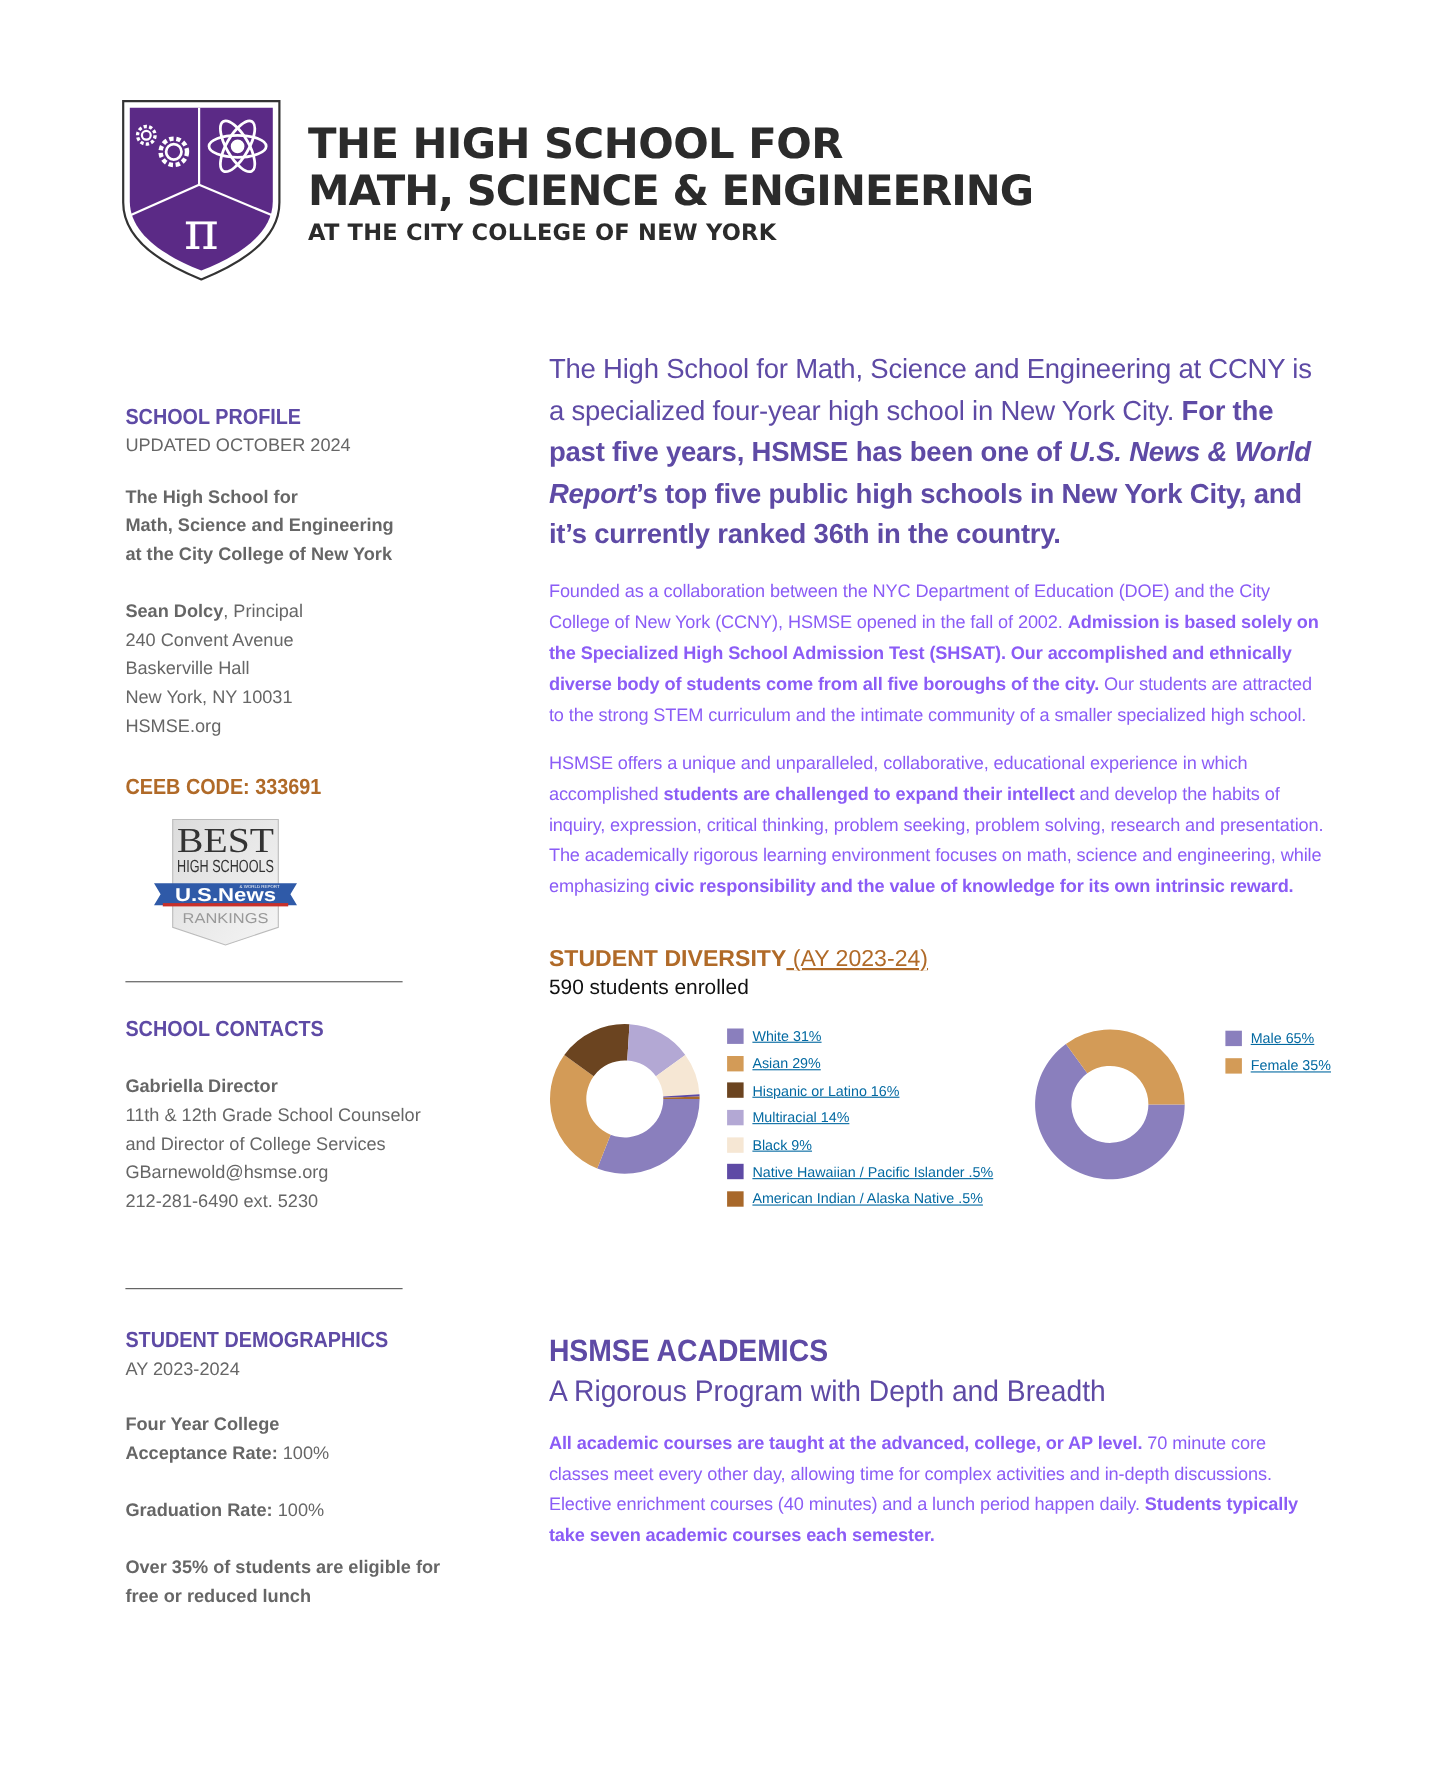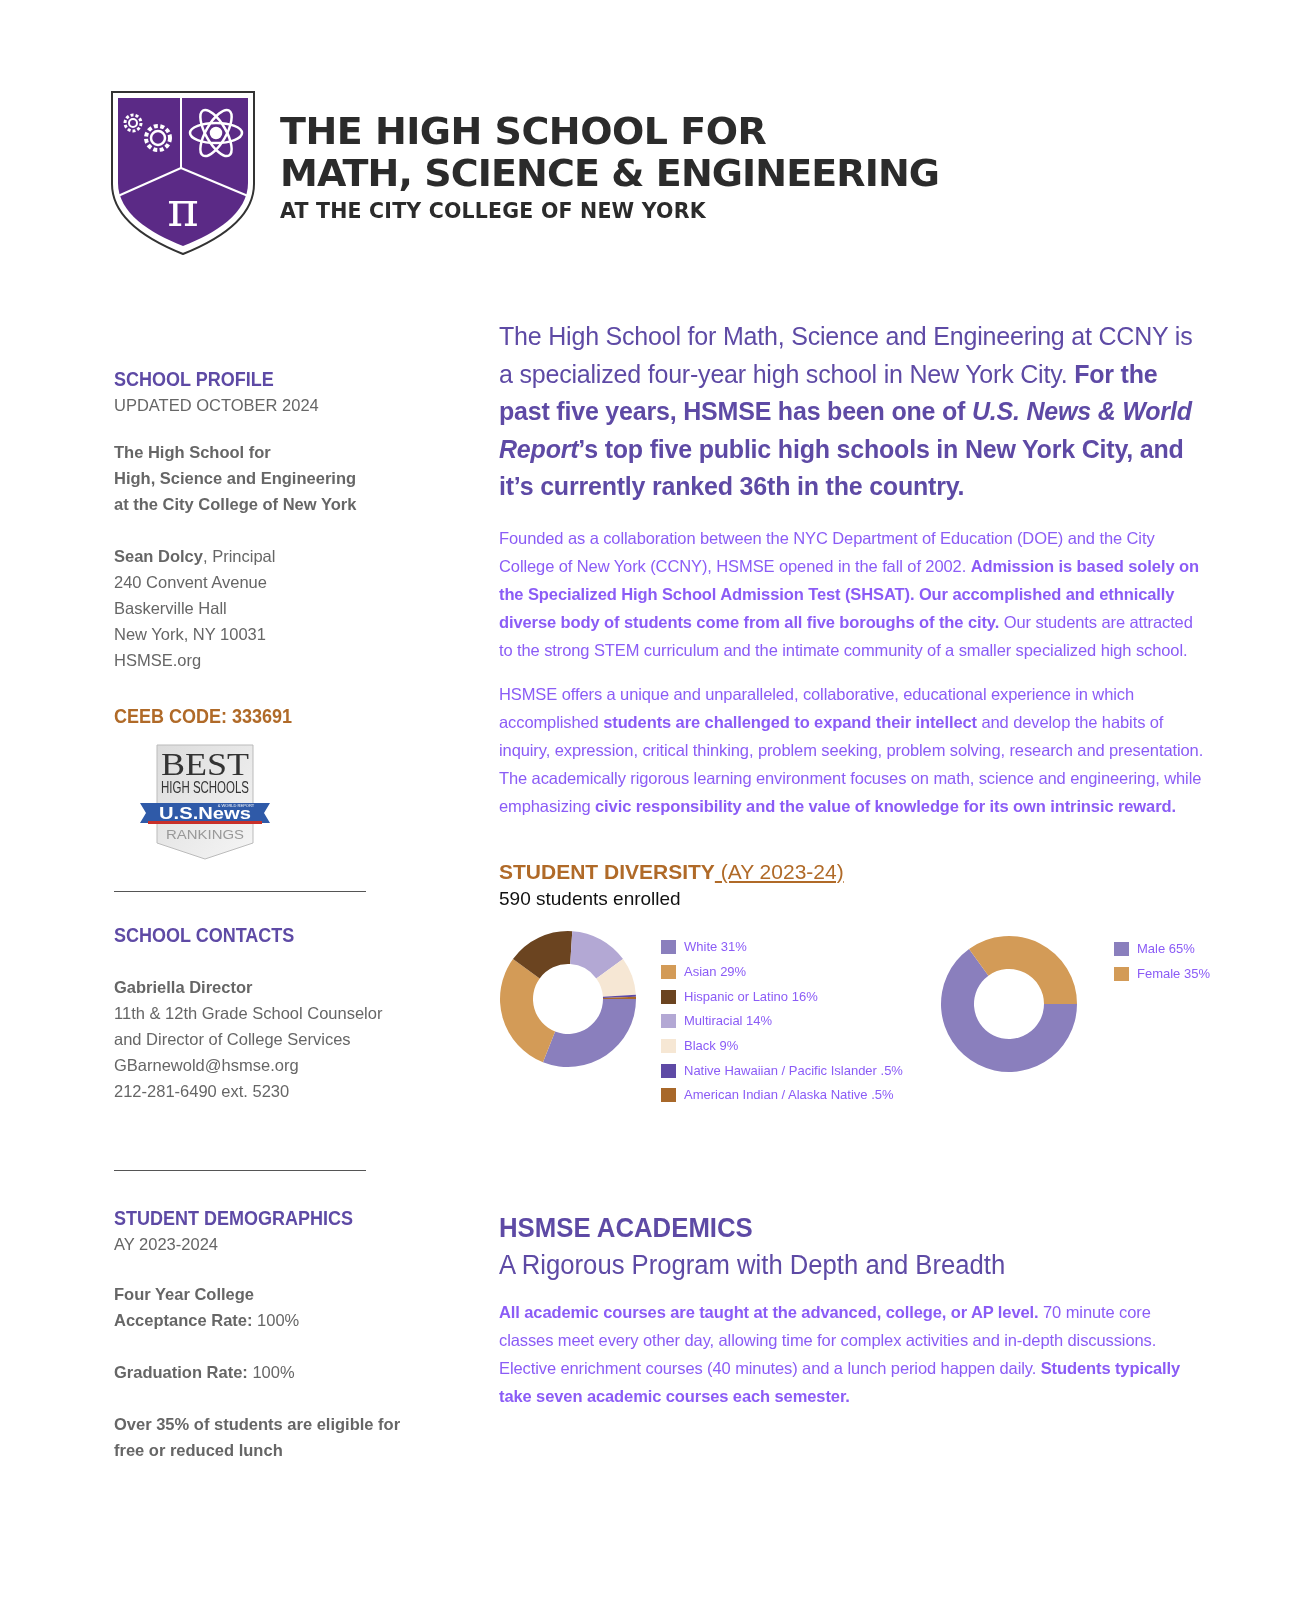--- a/index.html
+++ b/index.html
@@ -35,21 +35,21 @@
   .intro { color: #5e4aa5; font-size: 25px; line-height: 37.5px; letter-spacing: -0.2px; }
   .intro b { font-weight: bold; }
   .body-p { font-size: 16.5px; line-height: 28px; color: #8b5cf6; letter-spacing: -0.1px; }
   .body-p b { font-weight: bold; }
   .div-title { font-weight: bold; color: #b06a28; font-size: 21px; line-height: 28px; white-space: nowrap; }
   .div-title .normal { font-weight: normal; text-decoration: underline; }
   .div-sub { font-size: 19px; line-height: 26px; color: #111; }
 
   .charts { position: relative; height: 190px; }
   .legend { position: absolute; }
-  .legend-item { display: flex; align-items: flex-end; height: 24.7px; font-size: 13px; color: #8b5cf6; white-space: nowrap; }
+  .legend-item { display: flex; align-items: center; height: 24.7px; font-size: 13px; color: #0369a1; white-space: nowrap; text-decoration: underline; }
   .legend-sw { width: 15px; height: 14px; margin-right: 8px; display: inline-block; }
 
   .acad-title { font-weight: bold; color: #5e4aa5; font-size: 28px; line-height: 36px; transform: scaleX(0.92); transform-origin: left; white-space: nowrap; }
   .acad-sub { color: #5e4aa5; font-size: 27px; line-height: 38px; transform: scaleX(0.95); transform-origin: left; white-space: nowrap; }
 </style>
 </head>
 <body>
 
 <div class="header">
   <svg class="crest" viewBox="0 0 150 170">
@@ -78,21 +78,21 @@
     <div class="l3">AT THE CITY COLLEGE OF NEW YORK</div>
   </div>
 </div>
 
 <div class="sidebar">
   <div class="sb-head">SCHOOL PROFILE</div>
   <div class="sb-text">UPDATED OCTOBER 2024</div>
 
   <div style="height:21px"></div>
   <div class="sb-text sb-bold">The High School for</div>
-  <div class="sb-text sb-bold">High, Science and Engineering</div>
+  <div class="sb-text sb-bold">Math, Science and Engineering</div>
   <div class="sb-text sb-bold">at the City College of New York</div>
 
   <div style="height:26px"></div>
   <div class="sb-text"><span class="sb-bold">Sean Dolcy</span><span>, Principal</span></div>
   <div class="sb-text">240 Convent Avenue</div>
   <div class="sb-text">Baskerville Hall</div>
   <div class="sb-text">New York, NY 10031</div>
   <div class="sb-text">HSMSE.org</div>
 
   <div style="height:30px"></div>

